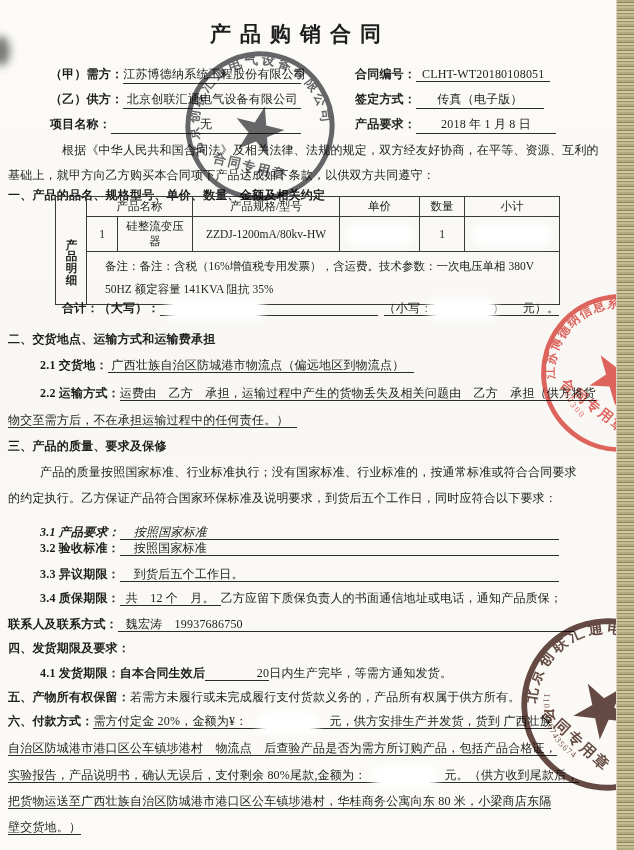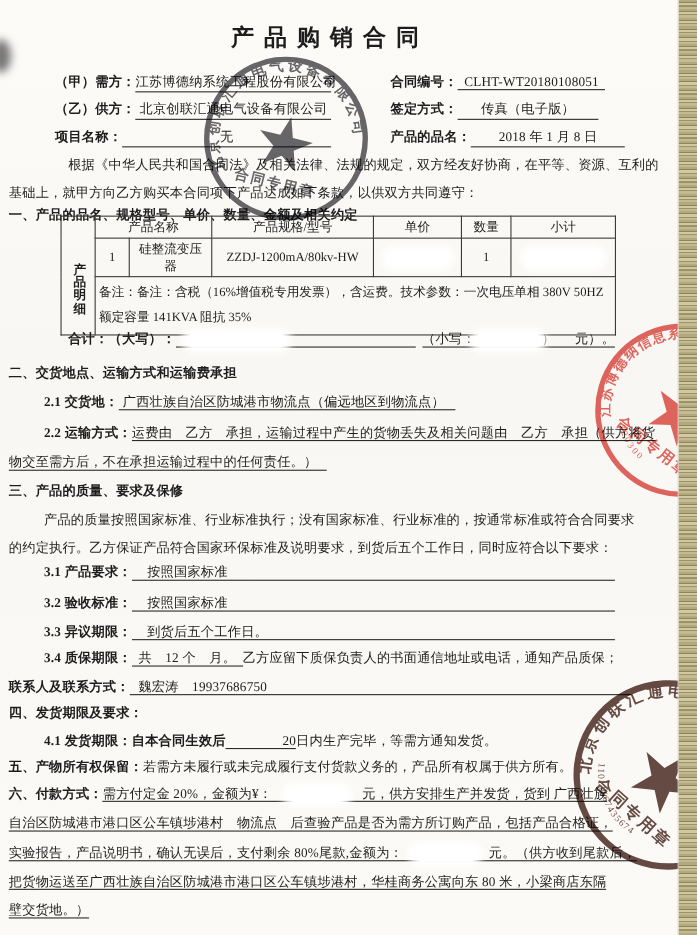--- a/index.html
+++ b/index.html
@@ -36,21 +36,21 @@
   .hl{left:50px;}
   .hr{left:355px;}
   
   .ctable{position:absolute;left:55px;top:196px;width:505px;z-index:3;
     border:1.4px solid #3a3a3a;border-collapse:collapse;font-size:11.5px;}
   .ctable td{border:1px solid #3a3a3a;padding:2px 3px;text-align:center;vertical-align:middle;}
   .ctable .side{
     width:22px;font-weight:bold;
     writing-mode:vertical-lr;text-orientation:upright;letter-spacing:12px;padding-top:6px;
   }
-  .ctable .remark{text-align:left;white-space:normal;line-height:23px;padding:3px 3px;font-size:11.5px;}
+  .ctable .remark{text-align:left;white-space:normal;line-height:23px;padding:3px 18px;font-size:11.5px;}
   .redact{
     display:inline-block;background:#ffffff;border-radius:9px;vertical-align:middle;
     box-shadow:0 0 7px 5px rgba(255,255,255,.97);z-index:4;position:relative;
   }
   .stamp{position:absolute;z-index:6;mix-blend-mode:multiply;}
   .blank-center{display:inline-block;text-align:right;}
 </style>
 </head>
 <body>
 
@@ -68,21 +68,21 @@
 <div class="line hl" style="top:91px;">
   <span class="b">（乙）供方：</span><span class="u" style="display:inline-block;width:178px;text-align:center;">北京创联汇通电气设备有限公司</span>
 </div>
 <div class="line hr" style="top:91px;">
   <span class="b">签定方式：</span><span class="u" style="display:inline-block;width:128px;text-align:center;">传真（电子版）</span>
 </div>
 <div class="line hl" style="top:116px;">
   <span class="b">项目名称：</span><span class="u" style="display:inline-block;width:190px;text-align:center;">无</span>
 </div>
 <div class="line hr" style="top:116px;">
-  <span class="b">产品的品名：</span><span class="u" style="display:inline-block;width:140px;text-align:center;">2018 年 1 月 8 日</span>
+  <span class="b">产品要求：</span><span class="u" style="display:inline-block;width:140px;text-align:center;">2018 年 1 月 8 日</span>
 </div>
 
 <div class="line" style="top:142px;left:62px;">根据《中华人民共和国合同法》及相关法律、法规的规定，双方经友好协商，在平等、资源、互利的</div>
 <div class="line" style="top:167px;left:8px;">基础上，就甲方向乙方购买本合同项下产品达成如下条款，以供双方共同遵守：</div>
 
 <div class="line b" style="top:187px;left:8px;">一、产品的品名、规格型号、单价、数量、金额及相关约定</div>
 
 <table class="ctable">
   <tbody>
       <tr>
@@ -118,21 +118,21 @@
 <div class="line" style="top:385px;left:40px;">
   <span class="b">2.2 运输方式：</span><span class="u">运费由　乙方　承担，运输过程中产生的货物丢失及相关问题由　乙方　承担（供方将货</span>
 </div>
 <div class="line" style="top:412px;left:8px;">
   <span class="u" style="padding-right:8px;">物交至需方后，不在承担运输过程中的任何责任。）</span>
 </div>
 
 <div class="line b" style="top:438px;left:8px;">三、产品的质量、要求及保修</div>
 <div class="line" style="top:464px;left:40px;">产品的质量按照国家标准、行业标准执行；没有国家标准、行业标准的，按通常标准或符合合同要求</div>
 <div class="line" style="top:490px;left:8px;">的约定执行。乙方保证产品符合国家环保标准及说明要求，到货后五个工作日，同时应符合以下要求：</div>
-<div class="line" style="top:512px;left:40px;">
+<div class="line" style="top:524px;left:40px;font-style:italic;">
   <span class="b">3.1 产品要求：</span><span class="ublk" style="width:425px;padding-left:14px;height:15px;">按照国家标准</span>
 </div>
 <div class="line" style="top:540px;left:40px;">
   <span class="b">3.2 验收标准：</span><span class="ublk" style="width:425px;padding-left:14px;height:15px;">按照国家标准</span>
 </div>
 <div class="line" style="top:566px;left:40px;">
   <span class="b">3.3 异议期限：</span><span class="ublk" style="width:425px;padding-left:14px;height:15px;">到货后五个工作日。</span>
 </div>
 <div class="line" style="top:590px;left:40px;">
   <span class="b">3.4 质保期限：</span><span class="u" style="padding:0 6px;">共　12 个　月。</span><span>乙方应留下质保负责人的书面通信地址或电话，通知产品质保；</span>

